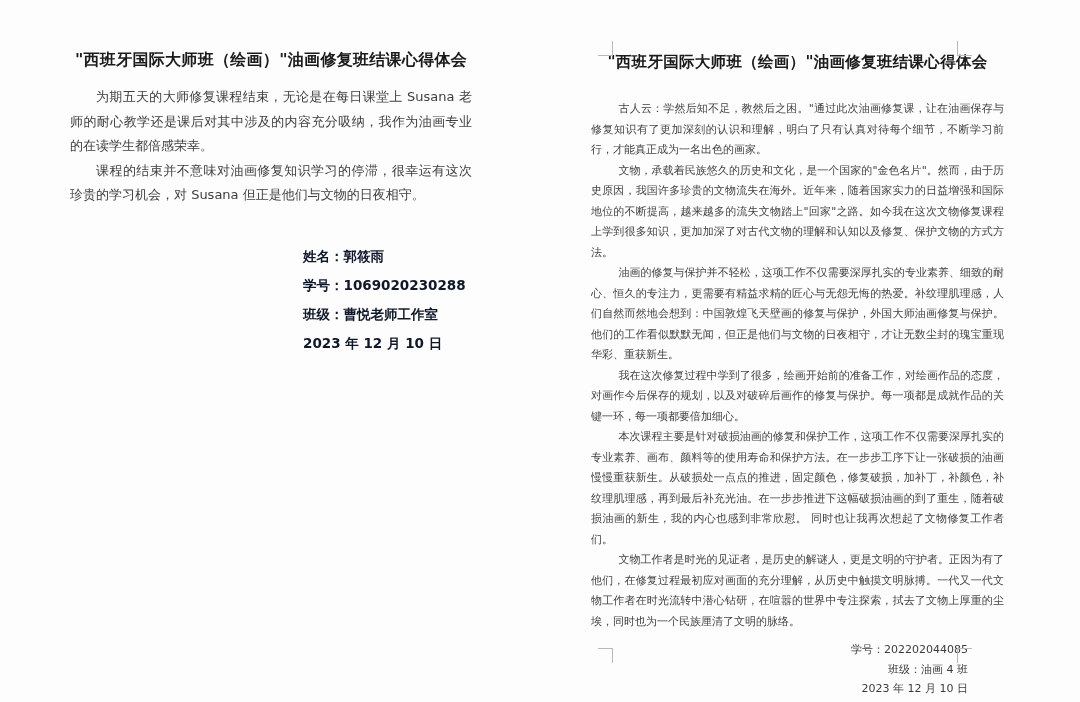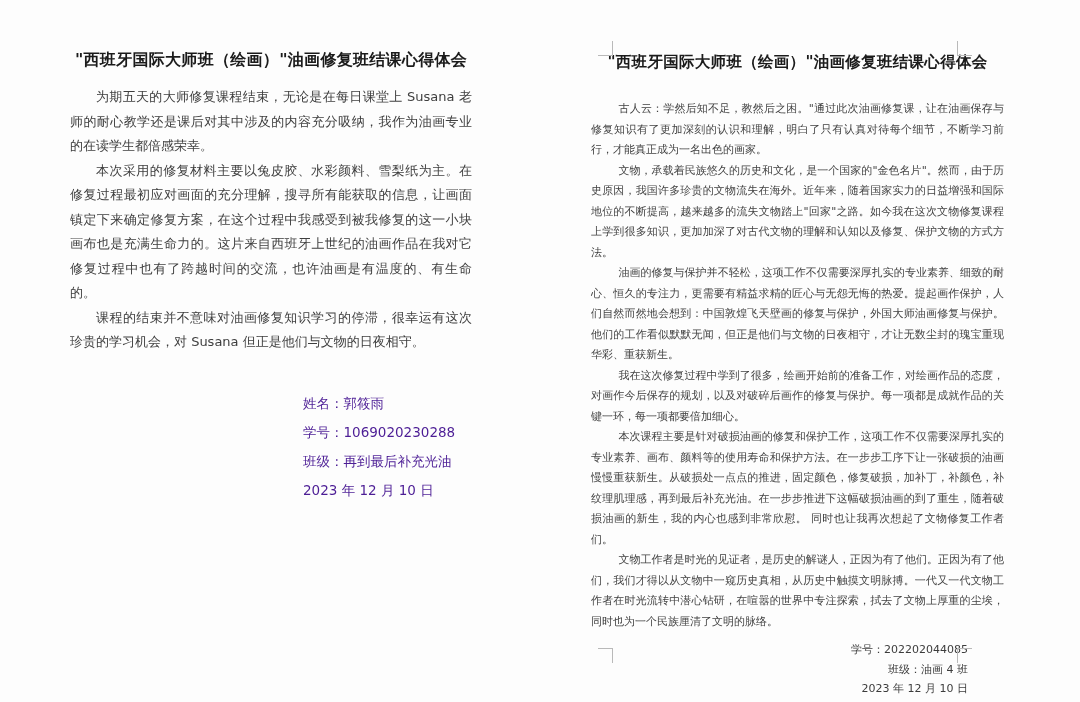--- a/index.html
+++ b/index.html
@@ -17,21 +17,21 @@
   .page-left .doc-title {
     text-align:center; font-weight:700; font-size:16px; color:#1b1b1b;
     margin-bottom:14px; letter-spacing:0.3px; white-space:nowrap;
   }
   .page-left .para {
     font-size:13px; line-height:24.5px; color:#3e3e3e;
     text-align:justify; text-indent:2em;
   }
   .page-left .sig-block {
     margin-top:34px; margin-left:233px;
-    font-size:13.5px; line-height:29px; color:#4c1d95;
+    font-size:13.5px; line-height:29px; color:#0f172a;font-weight:bold;
   }
 
   
   .page-right {
     position:absolute; left:591px; top:52px; width:413px;
   }
   .page-right .doc-title {
     text-align:center; font-weight:700; font-size:15.5px; color:#1b1b1b;
     margin-bottom:26px; letter-spacing:0.3px; white-space:nowrap;
   }
@@ -52,38 +52,37 @@
   .crop-br { left:957px; top:648px; border-left:1px solid #b9b9b9;  border-top:1px solid #b9b9b9; }
 </style>
 </head>
 <body>
 
 <div class="canvas">
 
   <div class="page-left">
     <div class="doc-title">"西班牙国际大师班（绘画）"油画修复班结课心得体会</div>
     <p class="para">为期五天的大师修复课程结束，无论是在每日课堂上 Susana 老师的耐心教学还是课后对其中涉及的内容充分吸纳，我作为油画专业的在读学生都倍感荣幸。</p>
-    <p class="para">本次采用的修复材料主要以兔皮胶、水彩颜料、雪梨纸为主。在修复过程最初应对画面的充分理解，搜寻所有能获取的信息，让画面镇定下来确定修复方案，在这个过程中我感受到被我修复的这一小块画布也是充满生命力的。这片来自西班牙上世纪的油画作品在我对它修复过程中也有了跨越时间的交流，也许油画是有温度的、有生命的。</p>
     <p class="para">课程的结束并不意味对油画修复知识学习的停滞，很幸运有这次珍贵的学习机会，对 Susana 但正是他们与文物的日夜相守。</p>
     <div class="sig-block">
       <div>姓名：郭筱雨</div>
       <div>学号：1069020230288</div>
-      <div>班级：再到最后补充光油</div>
+      <div>班级：曹悦老师工作室</div>
       <div>2023 年 12 月 10 日</div>
     </div>
   </div>
 
   <div class="page-right">
     <div class="doc-title">"西班牙国际大师班（绘画）"油画修复班结课心得体会</div>
     <p class="para">古人云：学然后知不足，教然后之困。"通过此次油画修复课，让在油画保存与修复知识有了更加深刻的认识和理解，明白了只有认真对待每个细节，不断学习前行，才能真正成为一名出色的画家。</p>
     <p class="para">文物，承载着民族悠久的历史和文化，是一个国家的"金色名片"。然而，由于历史原因，我国许多珍贵的文物流失在海外。近年来，随着国家实力的日益增强和国际地位的不断提高，越来越多的流失文物踏上"回家"之路。如今我在这次文物修复课程上学到很多知识，更加加深了对古代文物的理解和认知以及修复、保护文物的方式方法。</p>
-    <p class="para">油画的修复与保护并不轻松，这项工作不仅需要深厚扎实的专业素养、细致的耐心、恒久的专注力，更需要有精益求精的匠心与无怨无悔的热爱。提起画作保护，人们自然而然地会想到：中国敦煌飞天壁画的修复与保护，外国大师油画修复与保护。他们的工作看似默默无闻，但正是他们与文物的日夜相守，才让无数尘封的瑰宝重现华彩、重获新生。</p>
+    <p class="para">油画的修复与保护并不轻松，这项工作不仅需要深厚扎实的专业素养、细致的耐心、恒久的专注力，更需要有精益求精的匠心与无怨无悔的热爱。补纹理肌理感，人们自然而然地会想到：中国敦煌飞天壁画的修复与保护，外国大师油画修复与保护。他们的工作看似默默无闻，但正是他们与文物的日夜相守，才让无数尘封的瑰宝重现华彩、重获新生。</p>
     <p class="para">我在这次修复过程中学到了很多，绘画开始前的准备工作，对绘画作品的态度，对画作今后保存的规划，以及对破碎后画作的修复与保护。每一项都是成就作品的关键一环，每一项都要倍加细心。</p>
     <p class="para">本次课程主要是针对破损油画的修复和保护工作，这项工作不仅需要深厚扎实的专业素养、画布、颜料等的使用寿命和保护方法。在一步步工序下让一张破损的油画慢慢重获新生。从破损处一点点的推进，固定颜色，修复破损，加补丁，补颜色，补纹理肌理感，再到最后补充光油。在一步步推进下这幅破损油画的到了重生，随着破损油画的新生，我的内心也感到非常欣慰。 同时也让我再次想起了文物修复工作者们。</p>
-    <p class="para">文物工作者是时光的见证者，是历史的解谜人，正因为有了他们。正因为有了他们，我们才得以从文物中一窥历史真相，从历史中触摸文明脉搏。一代又一代文物工作者在时光流转中潜心钻研，在喧嚣的世界中专注探索，拭去了文物上厚重的尘埃，同时也为一个民族厘清了文明的脉络。</p>
+    <p class="para">文物工作者是时光的见证者，是历史的解谜人，更是文明的守护者。正因为有了他们，在修复过程最初应对画面的充分理解，从历史中触摸文明脉搏。一代又一代文物工作者在时光流转中潜心钻研，在喧嚣的世界中专注探索，拭去了文物上厚重的尘埃，同时也为一个民族厘清了文明的脉络。</p>
     <div class="sig-block">
       <div>学号：202202044085</div>
       <div>班级：油画 4 班</div>
       <div>2023 年 12 月 10 日</div>
     </div>
   </div>
 
   <div class="crop crop-tl"></div>
   <div class="crop crop-tr"></div>
   <div class="crop crop-bl"></div>

